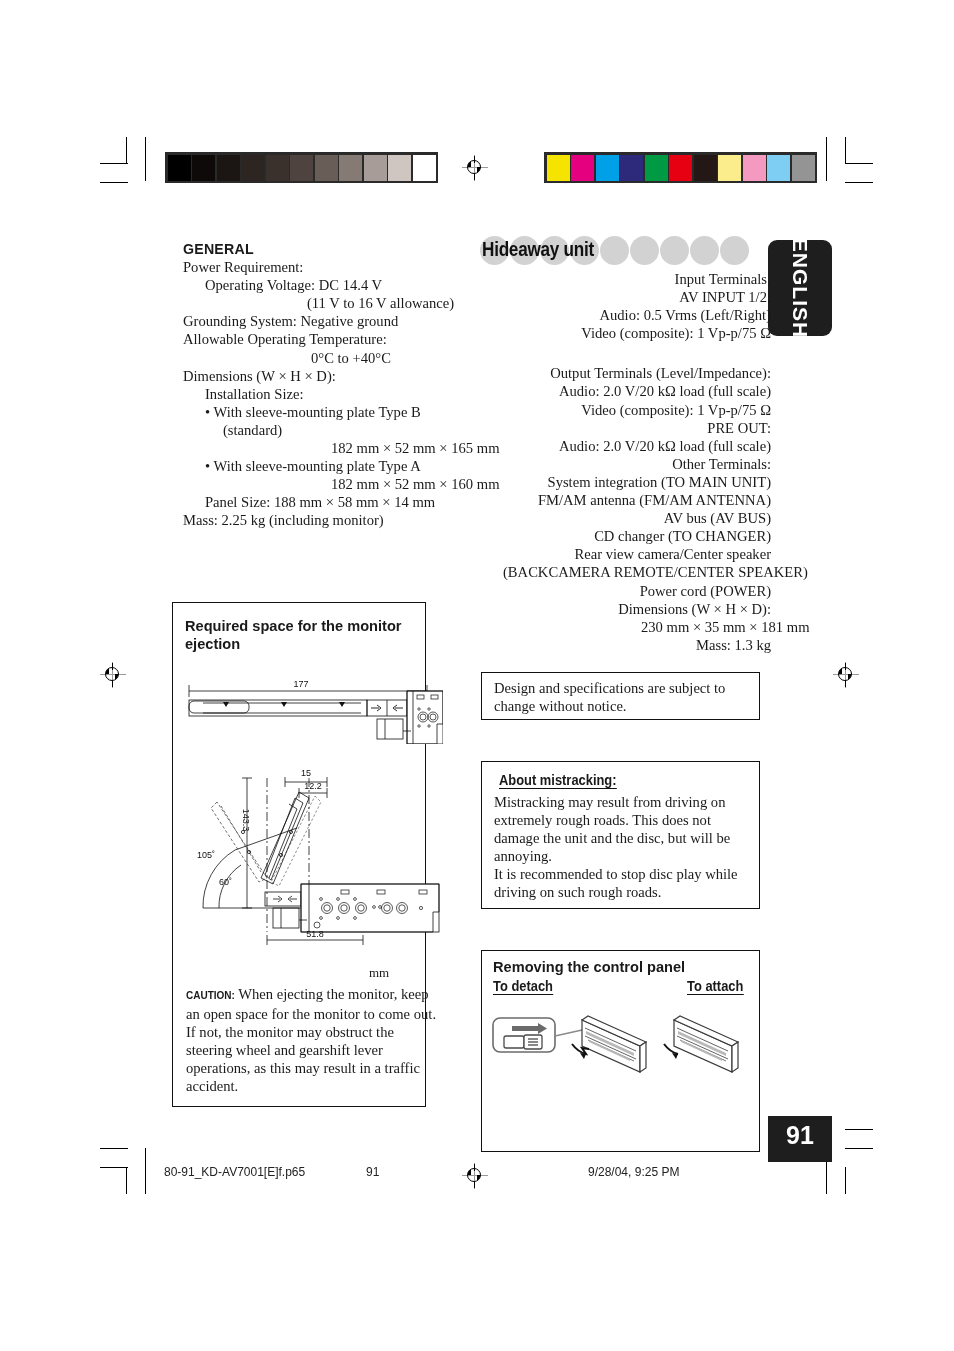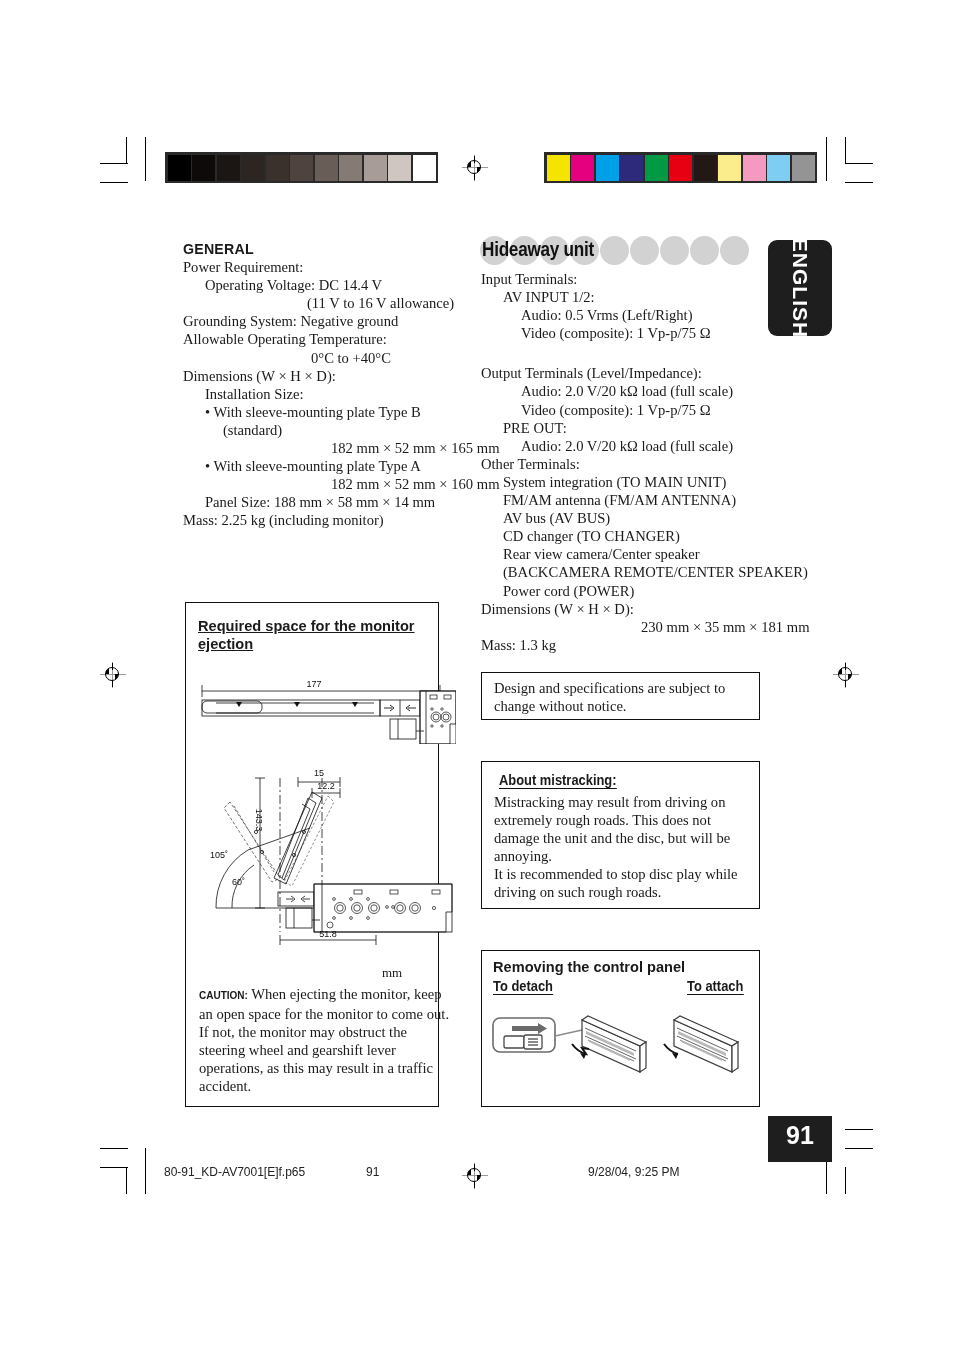--- a/index.html
+++ b/index.html
@@ -162,21 +162,21 @@
         <div class="ln" style="padding-left: 22px;">• With sleeve-mounting plate Type B</div>
         <div class="ln" style="padding-left: 40px;">(standard)</div>
         <div class="ln" style="padding-left: 148px;">182 mm × 52 mm × 165 mm</div>
         <div class="ln" style="padding-left: 22px;">• With sleeve-mounting plate Type A</div>
         <div class="ln" style="padding-left: 148px;">182 mm × 52 mm × 160 mm</div>
         <div class="ln" style="padding-left: 22px;">Panel Size: 188 mm × 58 mm × 14 mm</div>
         <div class="ln" style="padding-left: 0px;">Mass: 2.25 kg (including monitor)</div>
       </div>
   </div>
 
-  <div class="box" style="left:185px;top:602px;width:254px;height:505px;text-decoration:underline;">
+  <div class="box" style="left:172px;top:602px;width:254px;height:505px;">
     <div class="boxhd" style="margin:14px 0 0 12px;">
       <div>Required space for the monitor</div>
       <div>ejection</div>
     </div>
 
     <svg width="262" height="75" viewBox="0 0 262 75" style="margin:16px 0 0 8px;">
       <g stroke="#111" fill="none" stroke-width="0.8">
 
         <line x1="8" y1="22" x2="246" y2="22"></line>
         <line x1="8" y1="16" x2="8" y2="28"></line>
@@ -316,21 +316,21 @@
       <div class="circ" style="left: 180px;"></div>
       <div class="circ" style="left: 150px;"></div>
       <div class="circ" style="left: 120px;"></div>
       <div class="circ" style="left: 90px;"></div>
       <div class="circ" style="left: 60px;"></div>
       <div class="circ" style="left: 30px;"></div>
       <div class="circ" style="left: 0px;"></div>
     <div class="ttl">Hideaway unit</div>
   </div>
 
-  <div class="col" style="left:481px;top:270px;width:290px;">
+  <div class="col" style="left:481px;top:270px;width:290px;text-align:right;">
     <div id="hideLines">
         <div class="ln" style="padding-left: 0px;">Input Terminals:</div>
         <div class="ln" style="padding-left: 22px;">AV INPUT 1/2:</div>
         <div class="ln" style="padding-left: 40px;">Audio: 0.5 Vrms (Left/Right)</div>
         <div class="ln" style="padding-left: 40px;">Video (composite): 1 Vp-p/75 Ω</div>
         <div class="ln" style="padding-left: 0px; margin-top: 22px;">Output Terminals (Level/Impedance):</div>
         <div class="ln" style="padding-left: 40px;">Audio: 2.0 V/20 kΩ load (full scale)</div>
         <div class="ln" style="padding-left: 40px;">Video (composite): 1 Vp-p/75 Ω</div>
         <div class="ln" style="padding-left: 22px;">PRE OUT:</div>
         <div class="ln" style="padding-left: 40px;">Audio: 2.0 V/20 kΩ load (full scale)</div>
@@ -362,21 +362,21 @@
     <div class="btxt" style="margin:4px 0 0 12px;">
       <div>Mistracking may result from driving on</div>
       <div>extremely rough roads. This does not</div>
       <div>damage the unit and the disc, but will be</div>
       <div>annoying.</div>
       <div>It is recommended to stop disc play while</div>
       <div>driving on such rough roads.</div>
     </div>
   </div>
 
-  <div class="box" style="left:481px;top:950px;width:279px;height:157px;">
+  <div class="box" style="left:481px;top:950px;width:279px;height:202px;">
     <div class="boxhd" style="margin:7px 0 0 11px;">Removing the control panel</div>
     <div style="margin:1px 0 0 11px;">
       <span class="boxhd-c">To detach</span>
       <span class="boxhd-c" style="margin-left:120px;">To attach</span>
     </div>
 
     <svg width="170" height="80" viewBox="0 0 170 80" style="position:absolute;left:8px;top:55px;">
       <g stroke="#6b6b6b" fill="#fff" stroke-width="1.6">
         <rect x="3" y="12" width="62" height="34" rx="7"></rect>
       </g>

